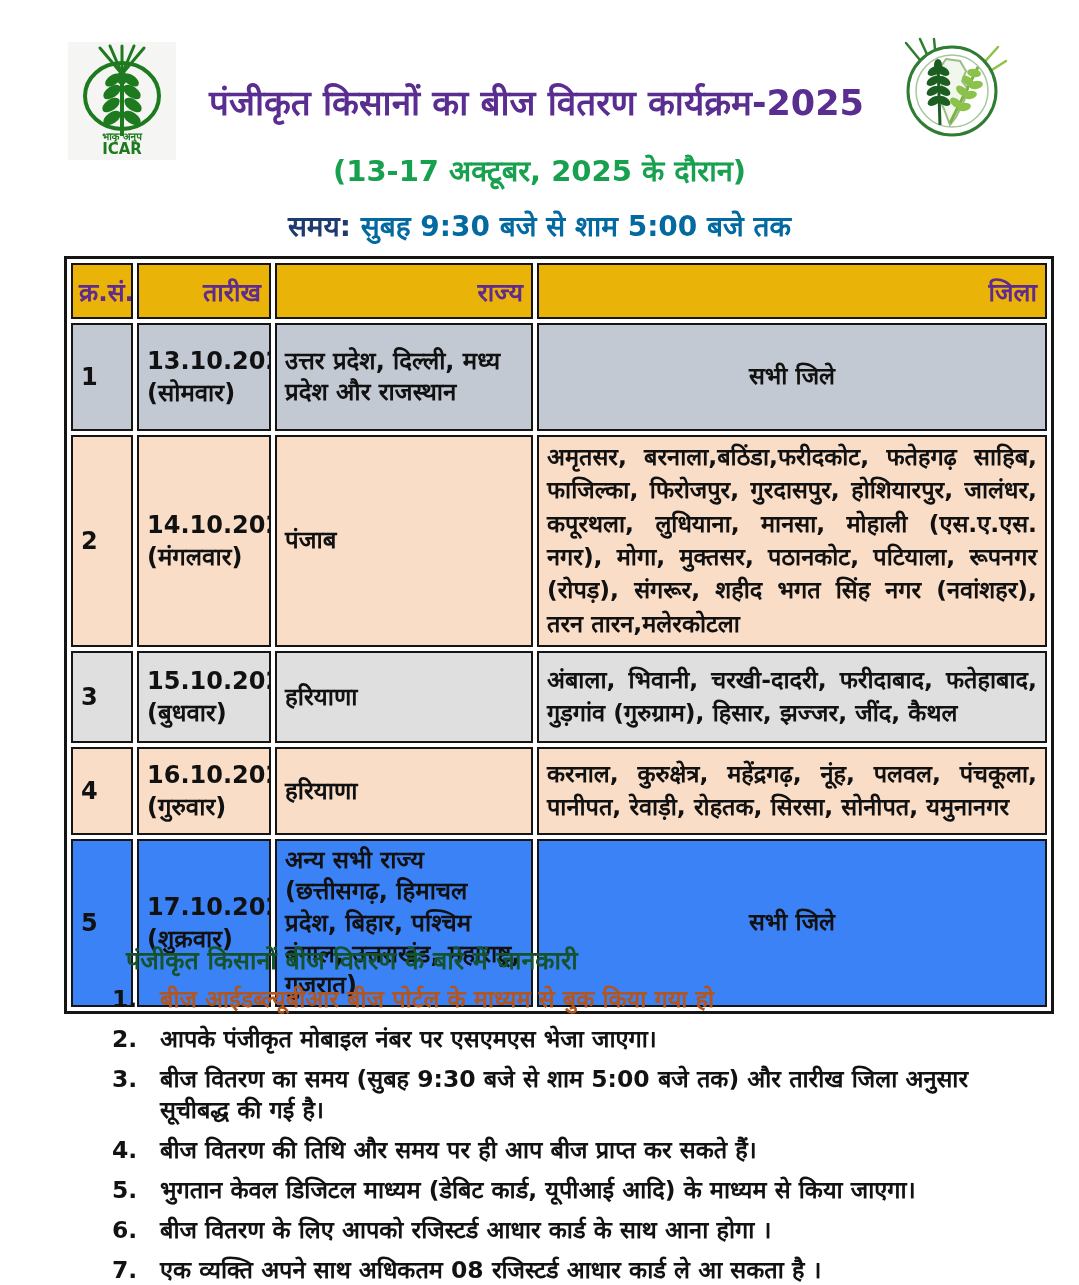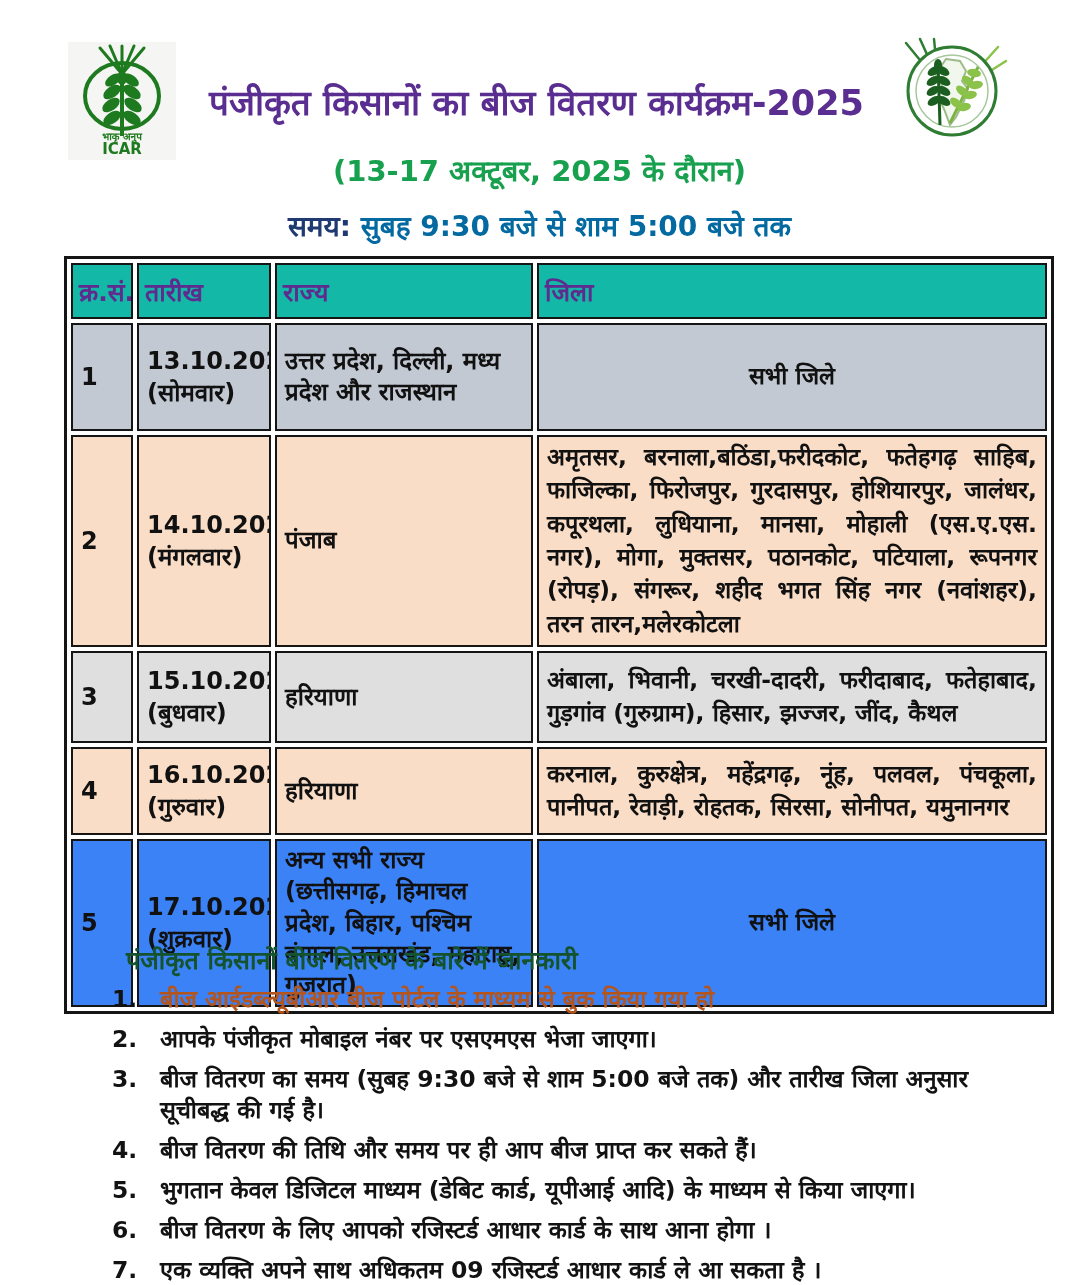--- a/index.html
+++ b/index.html
@@ -38,22 +38,22 @@
     table-layout:fixed;
   }
   .sched th,.sched td{
     border:2.5px solid #151515;
     padding:4px 8px;
     font-weight:bold;color:#111;
     vertical-align:middle;
     overflow:hidden;
   }
   .sched th{
-    background:#14b8a6;color:#5f2b8e;
-    font-size:25px;text-align:left;height:44px;padding-left:6px;
+    background:#eab308;color:#5f2b8e;
+    font-size:25px;text-align:right;height:44px;padding-left:6px;
   }
   .col-sno{width:62px;}
   .col-date{width:134px;}
   .col-state{width:258px;}
   .col-district{width:auto;}
 
   td.sno{font-size:24px;text-align:left;}
   td.date{font-size:24px;text-align:left;line-height:1.35;}
   td.state{font-size:24px;text-align:left;line-height:1.3;}
   td.district{font-size:23.5px;text-align:justify;line-height:1.42;}
@@ -264,17 +264,17 @@
     <div class="info-item">
       <span class="num">5.</span>
       <span class="txt">भुगतान केवल डिजिटल माध्यम (डेबिट कार्ड, यूपीआई आदि) के माध्यम से किया जाएगा।</span>
     </div>
     <div class="info-item">
       <span class="num">6.</span>
       <span class="txt">बीज वितरण के लिए आपको रजिस्टर्ड आधार कार्ड के साथ  आना होगा ।</span>
     </div>
     <div class="info-item">
       <span class="num">7.</span>
-      <span class="txt">एक व्यक्ति अपने साथ अधिकतम 09 रजिस्टर्ड आधार कार्ड ले आ सकता है ।</span>
+      <span class="txt">एक व्यक्ति अपने साथ अधिकतम 08 रजिस्टर्ड आधार कार्ड ले आ सकता है ।</span>
     </div>
   </div>
 
 </div>
 
 </body></html>

